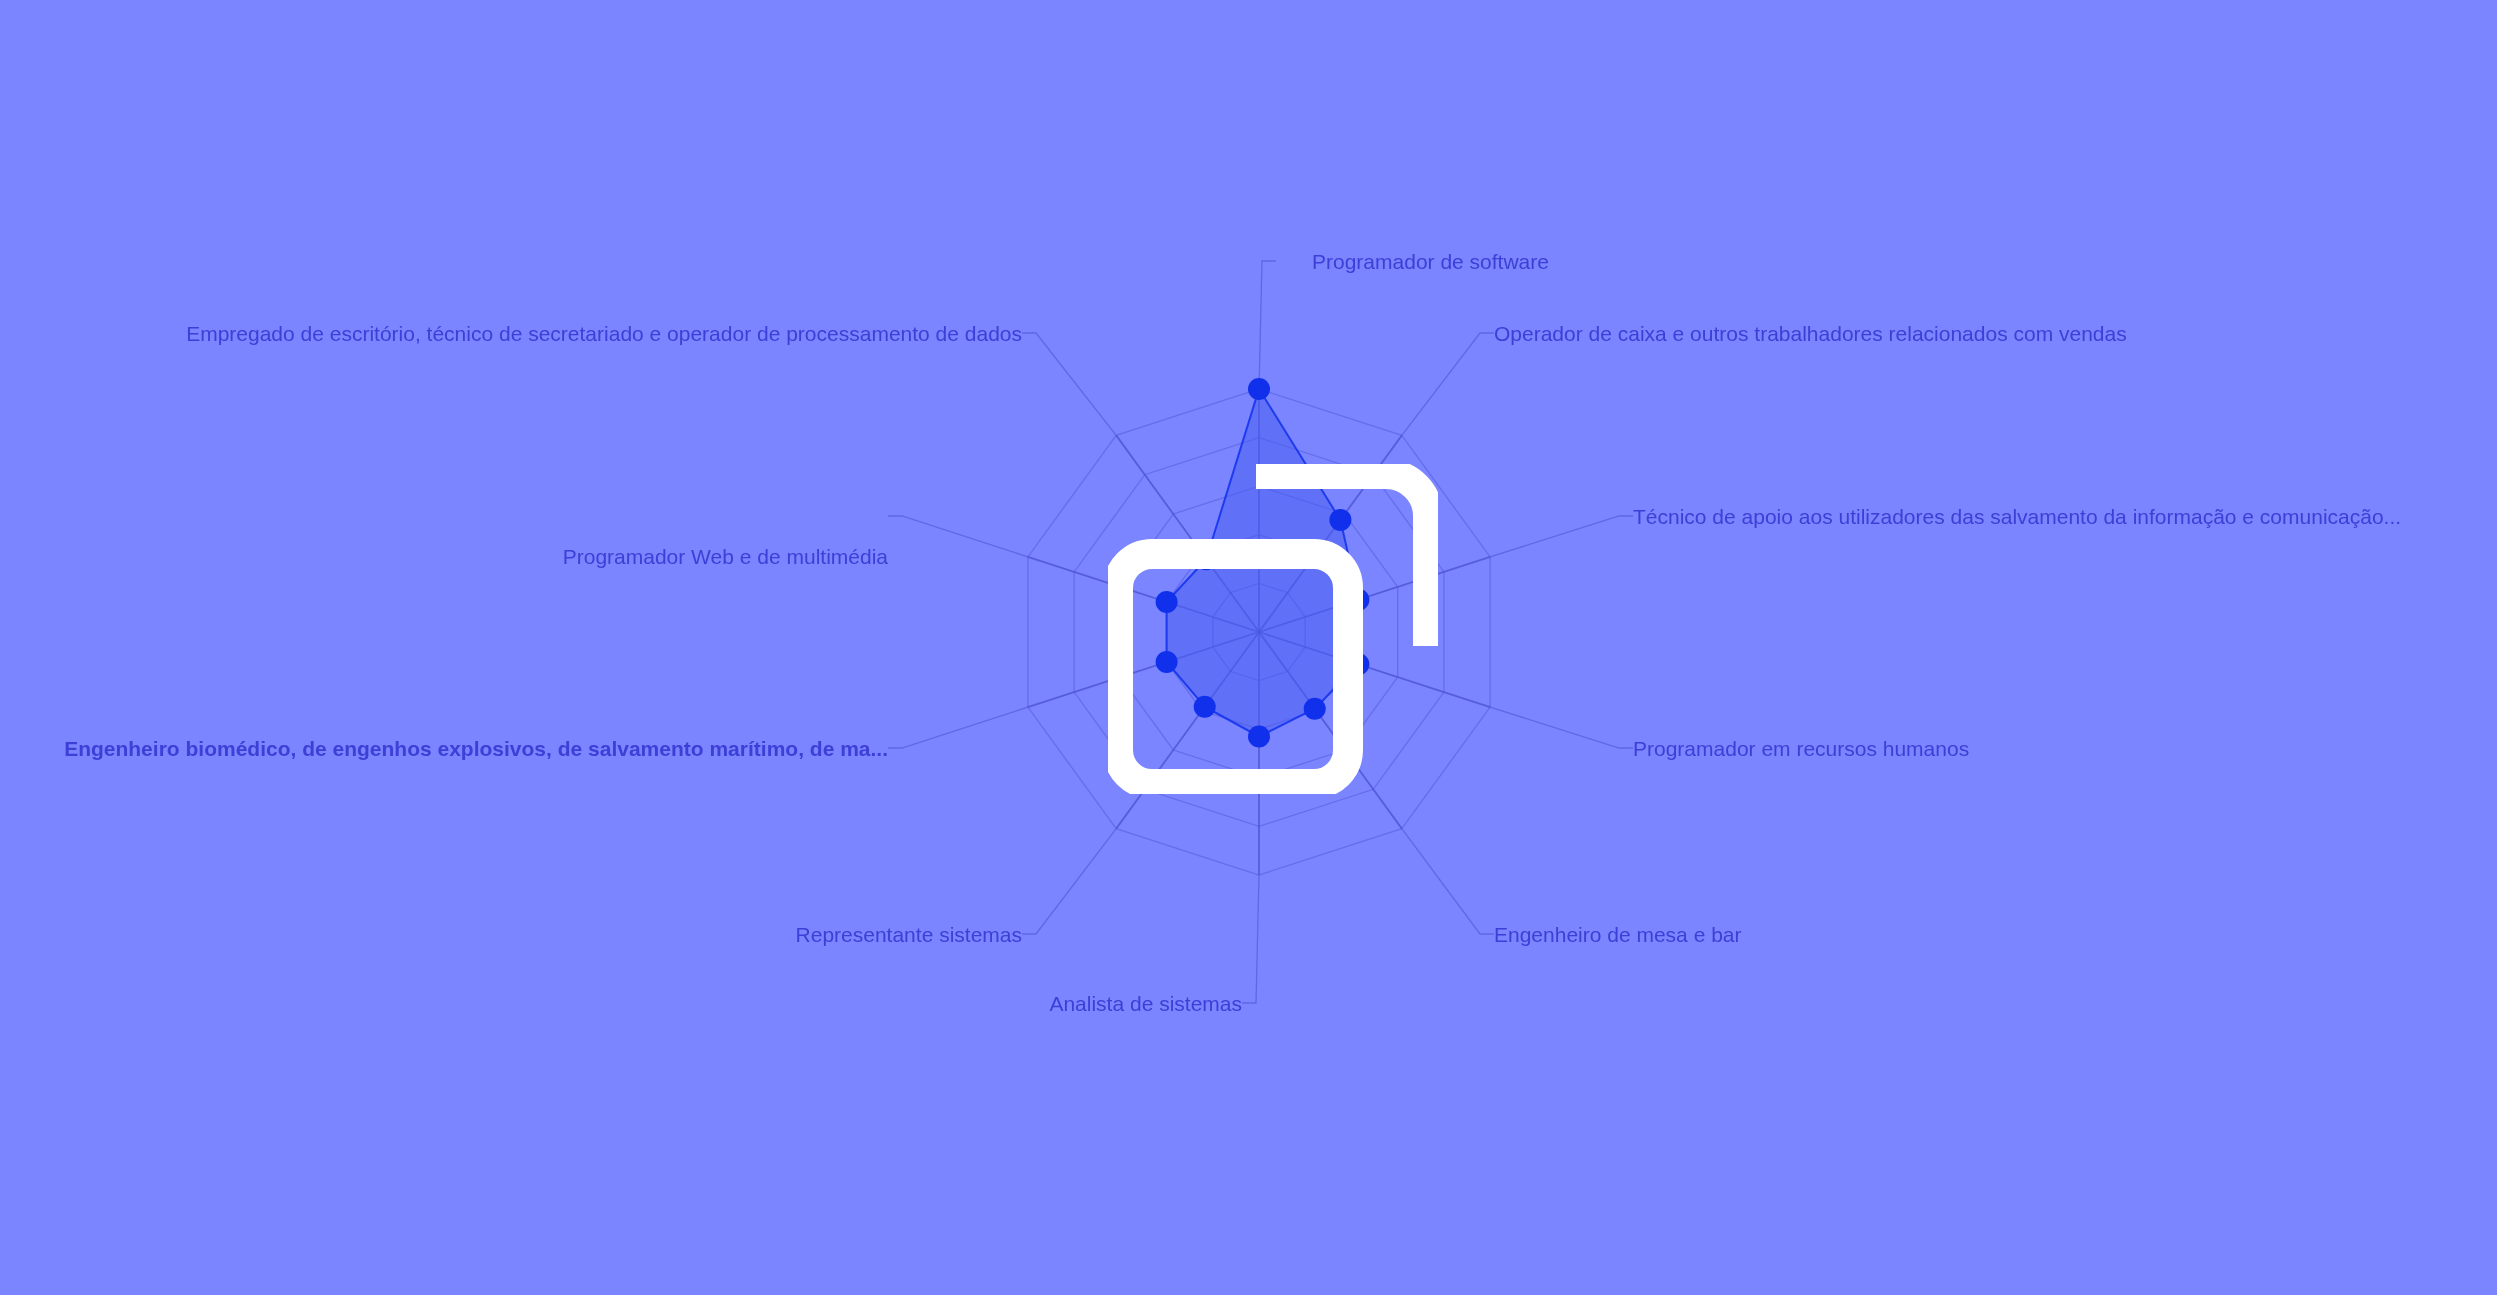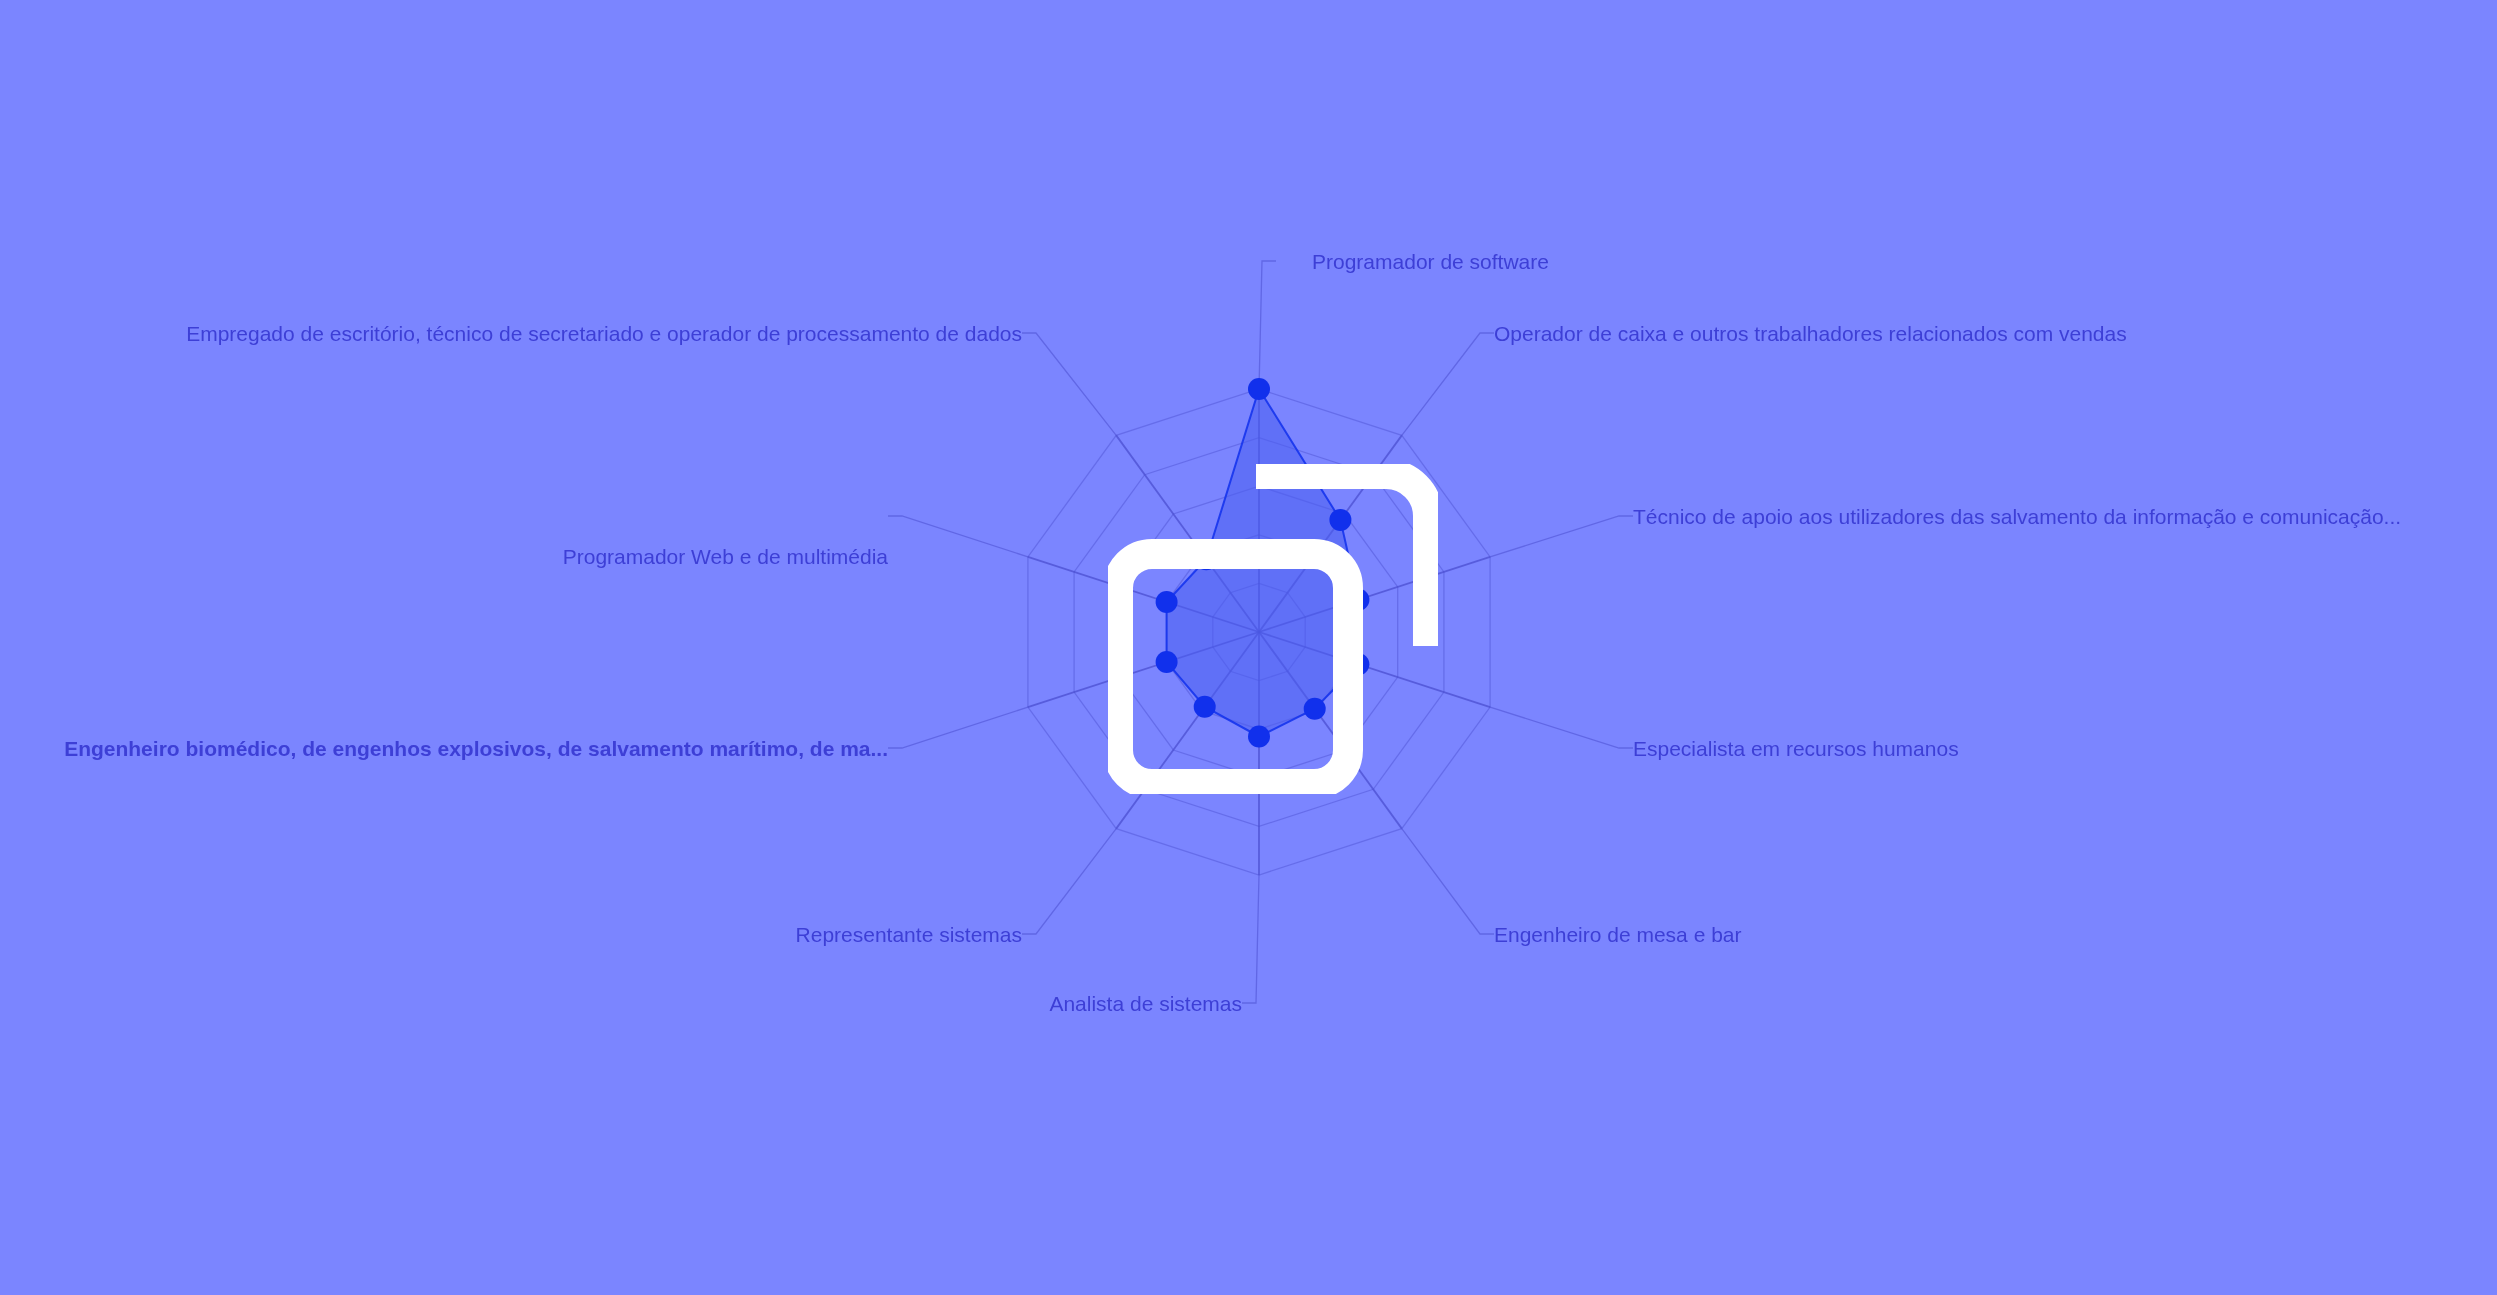--- a/index.html
+++ b/index.html
@@ -92,21 +92,21 @@
         <circle cx="1166.6" cy="662.0" r="11" fill="#1130ec"></circle>
         <circle cx="1166.6" cy="602.0" r="11" fill="#1130ec"></circle>
         <circle cx="1206.2" cy="559.3" r="11" fill="#1130ec"></circle>
       </g>
   </svg>
 
   <div id="labels-layer">
       <div class="axis-label lbl-right" style="left: 1276px; top: 261px; color: rgb(61, 63, 214); margin-left: 36px;">Programador de software</div>
       <div class="axis-label lbl-right" style="left: 1494px; top: 333px; color: rgb(61, 63, 214);">Operador de caixa e outros trabalhadores relacionados com vendas</div>
       <div class="axis-label lbl-right" style="left: 1633px; top: 516px; color: rgb(61, 63, 214);">Técnico de apoio aos utilizadores das salvamento da informação e comunicação...</div>
-      <div class="axis-label lbl-right" style="left: 1633px; top: 748px; color: rgb(61, 63, 214);">Especialista em recursos humanos</div>
+      <div class="axis-label lbl-right" style="left: 1633px; top: 748px; color: rgb(61, 63, 214);">Programador em recursos humanos</div>
       <div class="axis-label lbl-right" style="left: 1494px; top: 934px; color: rgb(61, 63, 214);">Engenheiro de mesa e bar</div>
       <div class="axis-label lbl-left" style="left: 1242px; top: 1003px; color: rgb(61, 63, 214);">Analista de sistemas</div>
       <div class="axis-label lbl-left" style="left: 1022px; top: 934px; color: rgb(61, 63, 214);">Representante sistemas</div>
       <div class="axis-label lbl-left" style="left: 888px; top: 748px; color: rgb(61, 63, 214); font-weight: bold;">Engenheiro biomédico, de engenhos explosivos, de salvamento marítimo, de ma...</div>
       <div class="axis-label lbl-left" style="left: 888px; top: 516px; color: rgb(61, 63, 214); margin-top: 40px;">Programador Web e de multimédia</div>
       <div class="axis-label lbl-left" style="left: 1022px; top: 333px; color: rgb(61, 63, 214);">Empregado de escritório, técnico de secretariado e operador de processamento de dados</div>
     </div>
 
   <svg id="copy-icon-overlay" viewBox="0 0 330 330">
     <path d="M148 10 H278 a42 42 0 0 1 42 42 V182" fill="none" stroke="#ffffff" stroke-width="30" stroke-linecap="butt" stroke-linejoin="round"></path>

